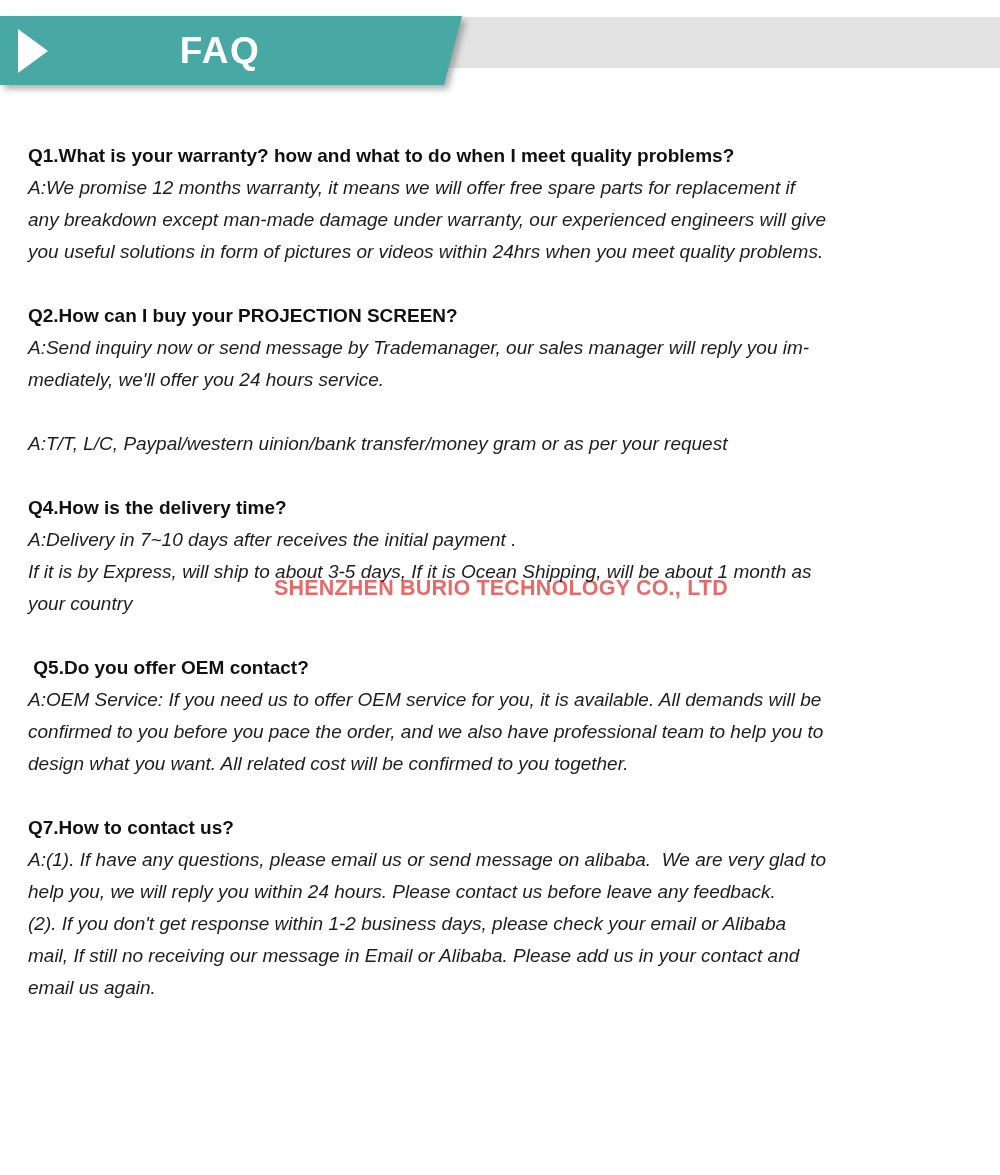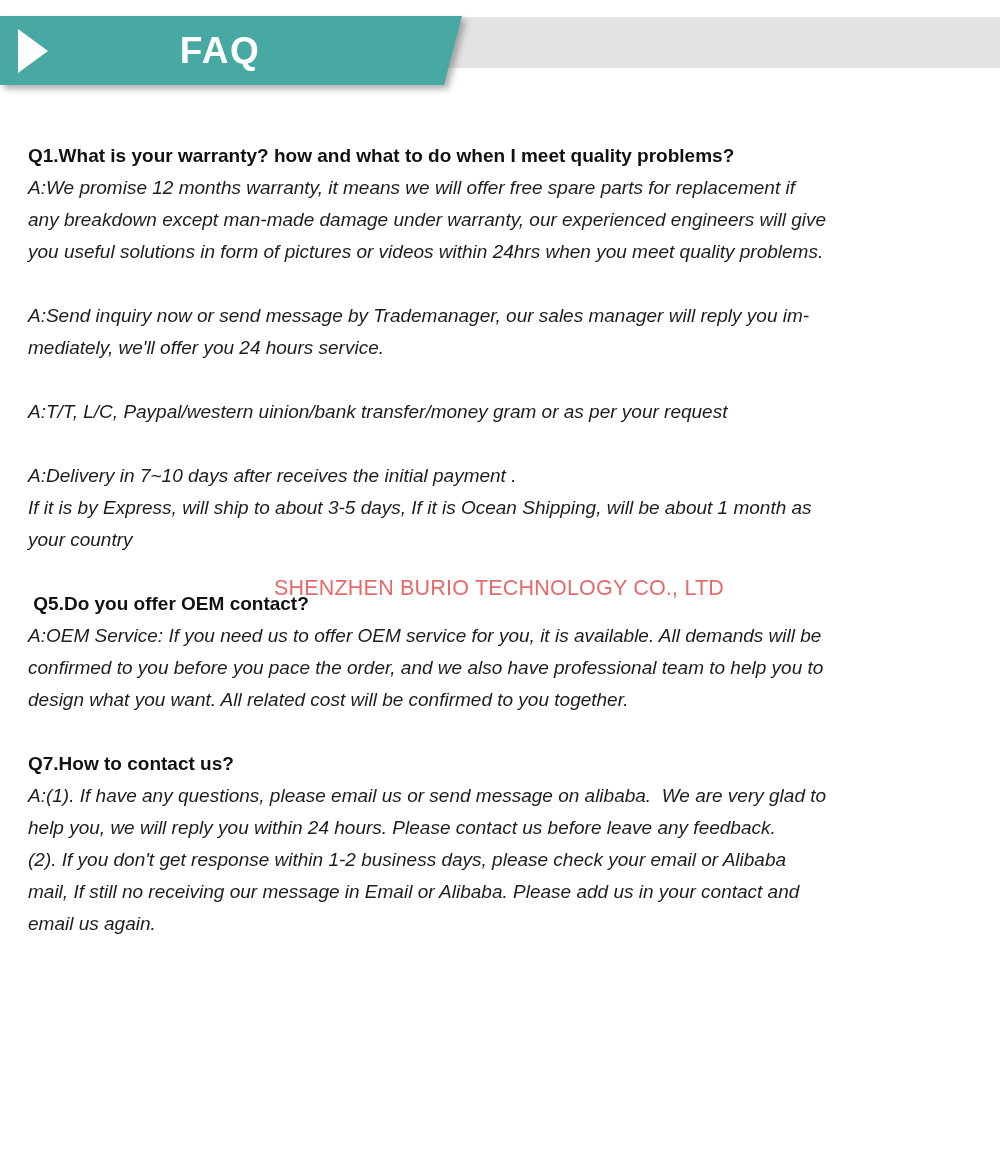--- a/index.html
+++ b/index.html
@@ -57,21 +57,21 @@
   }
   .a {
     white-space: pre-wrap;
     color: #1d1d1d;
     font-style: italic;
   }
 
   
   .watermark {
     position: absolute; left: 274px; top: 576px;
-    font-size: 21.5px; font-weight: 400;
+    font-size: 21.5px; font-weight: 700;
     letter-spacing: 0.2px;
     white-space: nowrap;
     opacity: 0.78;
     mix-blend-mode: multiply;
     pointer-events: none;
     z-index: 5;
   }
 </style>
 </head>
 <body>
@@ -93,29 +93,31 @@
   <div class="content">
 
     <div class="qa">
       <div class="q">Q1.What is your warranty? how and what to do when I meet quality problems?</div>
       <div class="a">A:We promise 12 months warranty, it means we will offer free spare parts for replacement if
 any breakdown except man-made damage under warranty, our experienced engineers will give
 you useful solutions in form of pictures or videos within 24hrs when you meet quality problems.</div>
     </div>
 
     <div class="qa">
+      <div class="q">Q2.How can I buy your PROJECTION SCREEN?</div>
       <div class="a">A:Send inquiry now or send message by Trademanager, our sales manager will reply you im-
 mediately, we'll offer you 24 hours service.</div>
     </div>
 
     <div class="qa">
       <div class="a">A:T/T, L/C, Paypal/western uinion/bank transfer/money gram or as per your request</div>
     </div>
 
     <div class="qa">
+      <div class="q">Q4.How is the delivery time?</div>
       <div class="a">A:Delivery in 7~10 days after receives the initial payment .
 If it is by Express, will ship to about 3-5 days, If it is Ocean Shipping, will be about 1 month as
 your country</div>
     </div>
 
     <div class="qa">
       <div class="q"> Q5.Do you offer OEM contact?</div>
       <div class="a">A:OEM Service: If you need us to offer OEM service for you, it is available. All demands will be
 confirmed to you before you pace the order, and we also have professional team to help you to
 design what you want. All related cost will be confirmed to you together.</div>

